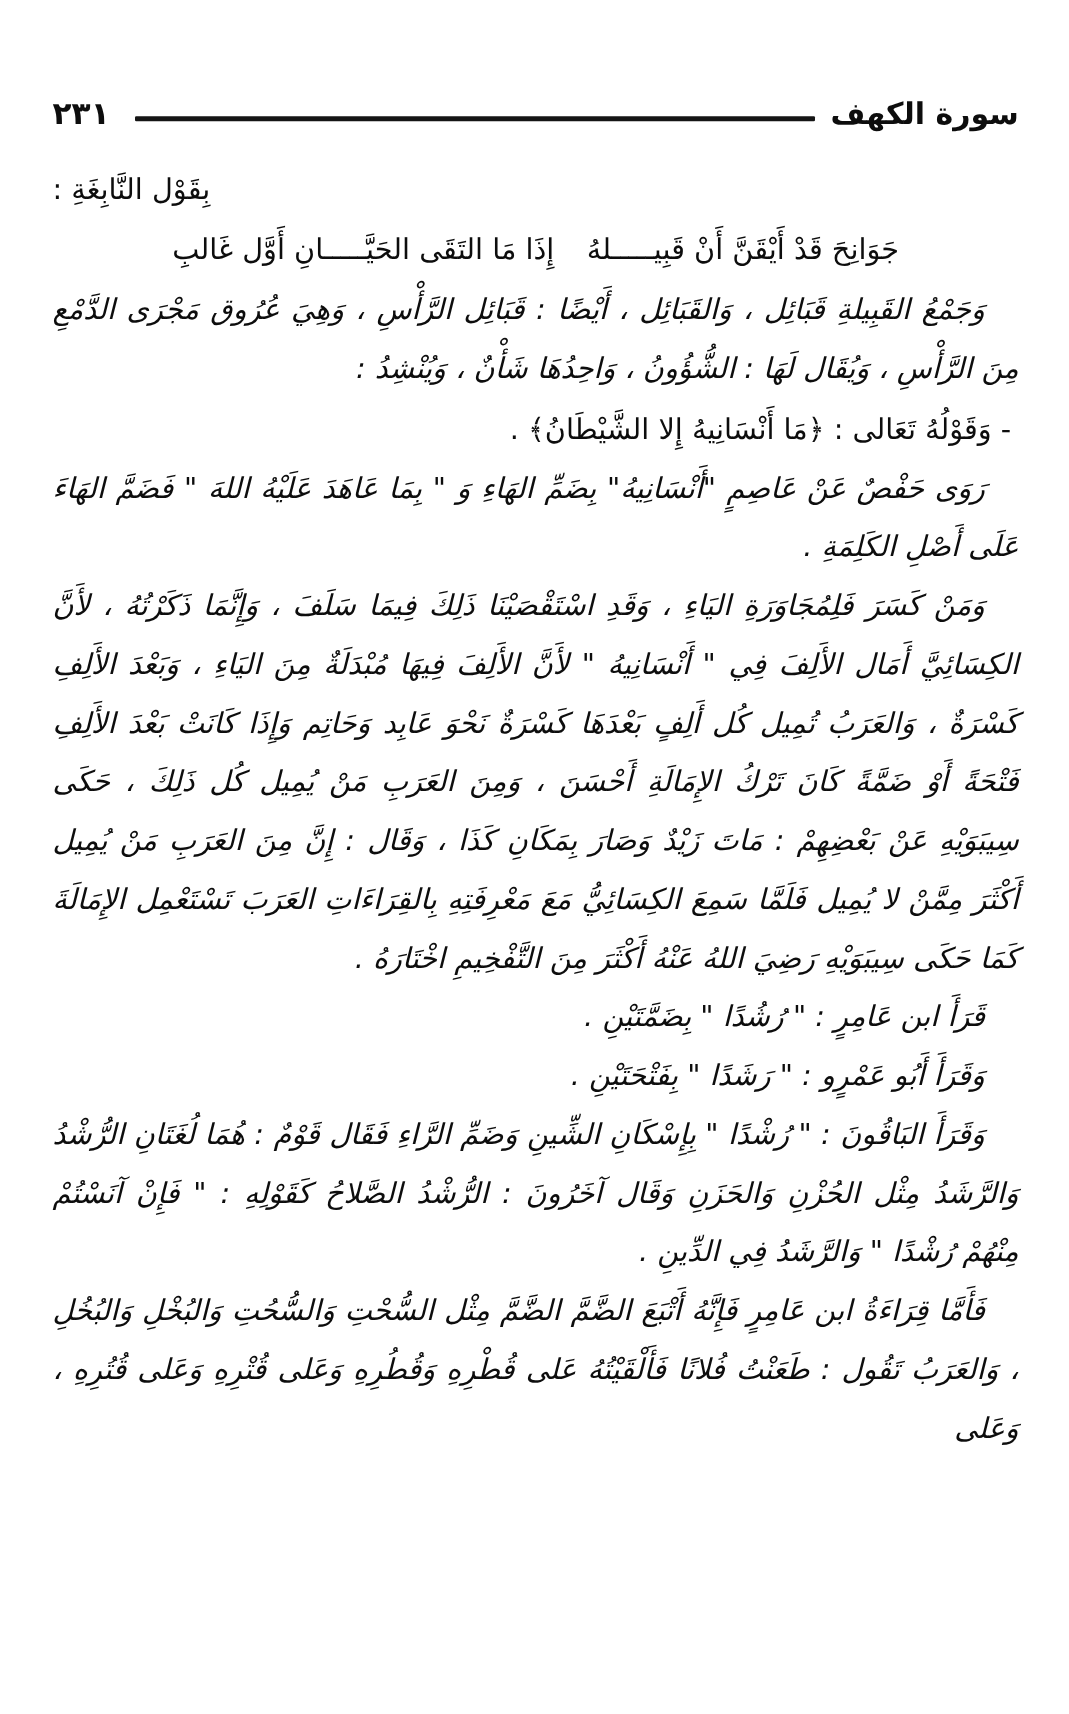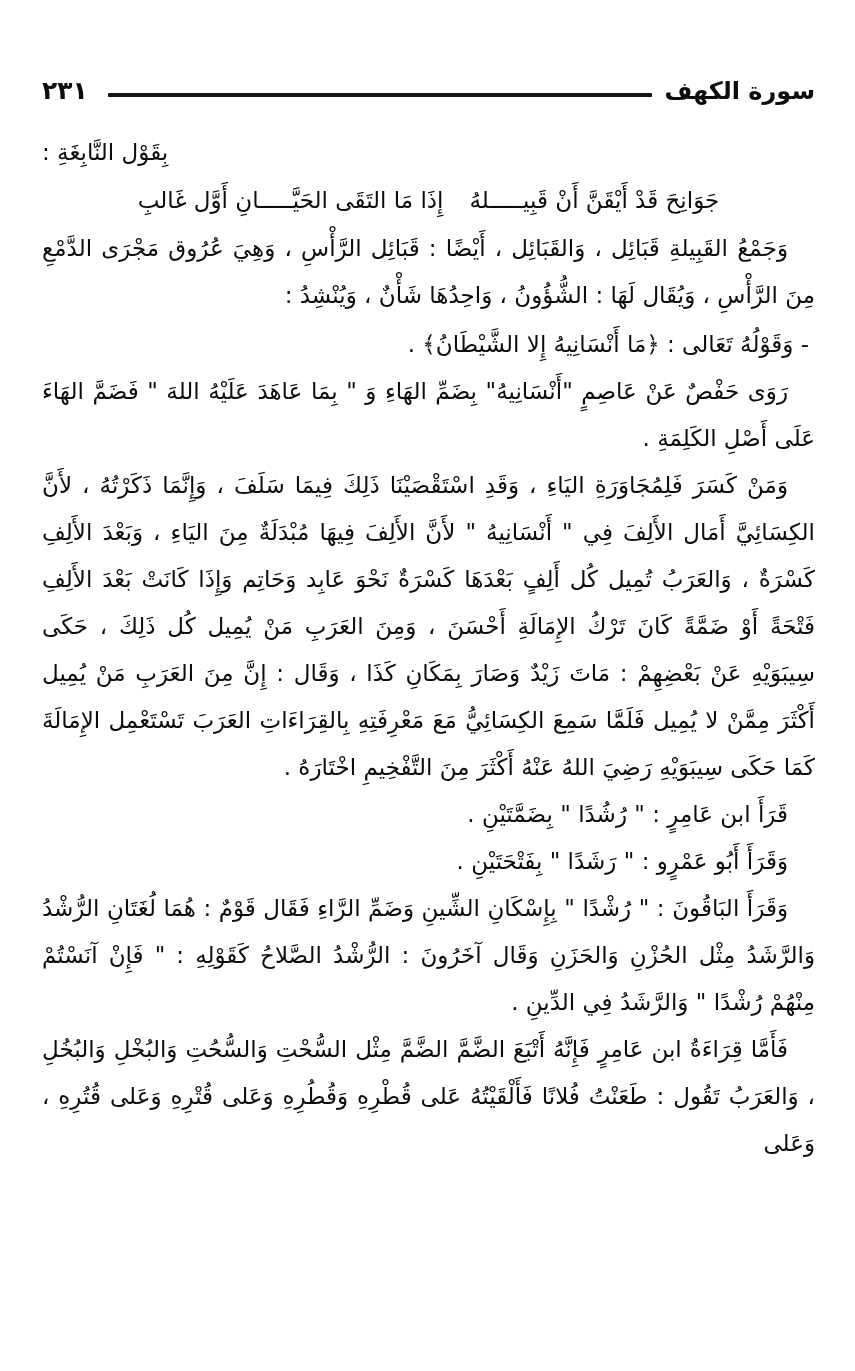--- a/index.html
+++ b/index.html
@@ -43,20 +43,21 @@
     font-size: 23px;
     line-height: 47px;
   }
   .line-end {
     text-align: left;
     text-indent: 0;
   }
   .para {
     text-align: justify;
     text-indent: 27px;
+    font-style: italic;
   }
   .quote-line {
     text-indent: 6px;
   }
   .verse {
     display: flex;
     justify-content: center;
     align-items: baseline;
     gap: 26px;
     white-space: nowrap;

